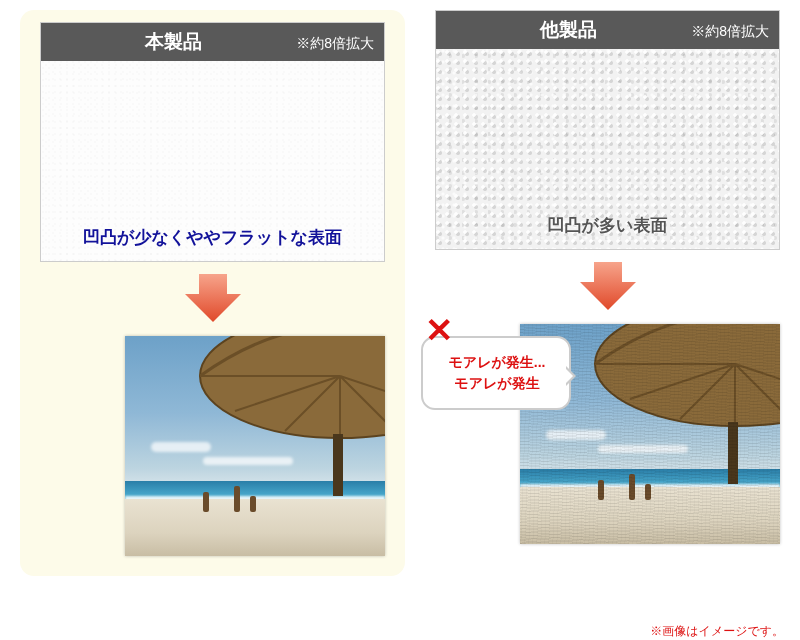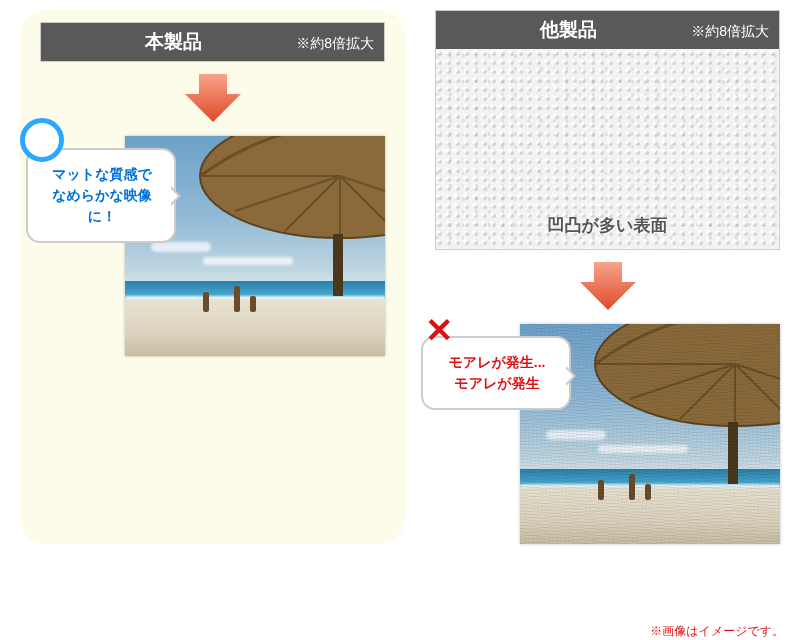--- a/index.html
+++ b/index.html
@@ -1,19 +1,19 @@
 <!DOCTYPE html>
 <html><head>
 <meta charset="utf-8">
 <style>
   * { margin: 0; padding: 0; box-sizing: border-box; }
   body { font-family: "Hiragino Sans", "Meiryo", sans-serif; width: 800px; height: 640px; background: #fff; position: relative; }
   .container { display: flex; gap: 30px; padding: 10px 20px; }
   .column { flex: 1; display: flex; flex-direction: column; align-items: center; position: relative; }
-  .left-col { background: #fdfbe9; border-radius: 26px; padding: 12px 20px 20px; }
+  .left-col { background: #fdfbe9; border-radius: 14px; padding: 12px 20px 20px; }
   .panel { width: 100%; border: 1px solid #ccc; }
   .panel-header { background: #595959; color: #fff; display: flex; justify-content: space-between; align-items: baseline; padding: 6px 10px; }
   .panel-title { font-size: 19px; font-weight: bold; margin-left: auto; margin-right: auto; }
   .panel-sub { font-size: 14px; }
   .texture { height: 200px; width: 100%; position: relative; display: flex; align-items: flex-end; justify-content: center; padding-bottom: 12px; }
   .texture-flat {
     background: #fdfdfd;
     background-image:
       radial-gradient(circle at 30% 20%, rgba(0,0,0,0.015) 1px, transparent 1px),
       radial-gradient(circle at 70% 60%, rgba(0,0,0,0.015) 1px, transparent 1px);
@@ -61,42 +61,38 @@
 <body>
 
 <div class="container">
 
   <div class="column left-col">
     <div class="panel">
       <div class="panel-header">
         <span class="panel-title">本製品</span>
         <span class="panel-sub">※約8倍拡大</span>
       </div>
+      <div class="texture texture-flat">
+        <span class="texture-caption-left">凹凸が少なくややフラットな表面</span>
+      </div>
     </div>
 
     <div class="arrow">
       <svg viewBox="0 0 56 48">
           <defs>
             <linearGradient id="g1" x1="0" y1="0" x2="0" y2="1">
               <stop offset="0" stop-color="#f7a48b"></stop>
               <stop offset="1" stop-color="#e0492a"></stop>
             </linearGradient>
           </defs>
           <path d="M14 0 H42 V20 H56 L28 48 L0 20 H14 Z" fill="url(#g1)"></path>
         </svg>
     </div>
 
     <div class="result-row">
-      <div class="speech speech-left">
-        <div class="badge-circle"></div>
-        <div class="speech-bubble">
-          <span>マットな質感で</span><br>
-          <span>なめらかな映像に！</span>
-        </div>
-      </div>
       <div class="photo">
         <div class="sky"></div>
         <div class="cloud" style="top:48%;left:10%;width:60px;height:10px"></div>
         <div class="cloud" style="top:55%;left:30%;width:90px;height:8px"></div>
         <div class="sea"></div>
         <div class="wave"></div>
         <div class="sand"></div>
         <div class="person" style="left:30%;height:20px"></div>
         <div class="person" style="left:42%;height:26px"></div>
         <div class="person" style="left:48%;height:16px"></div>

